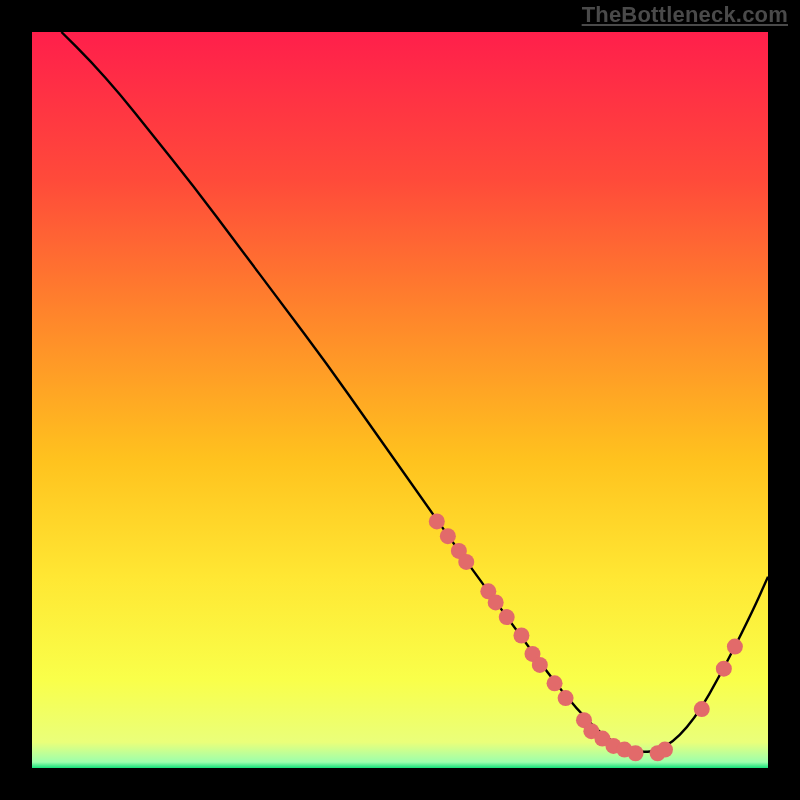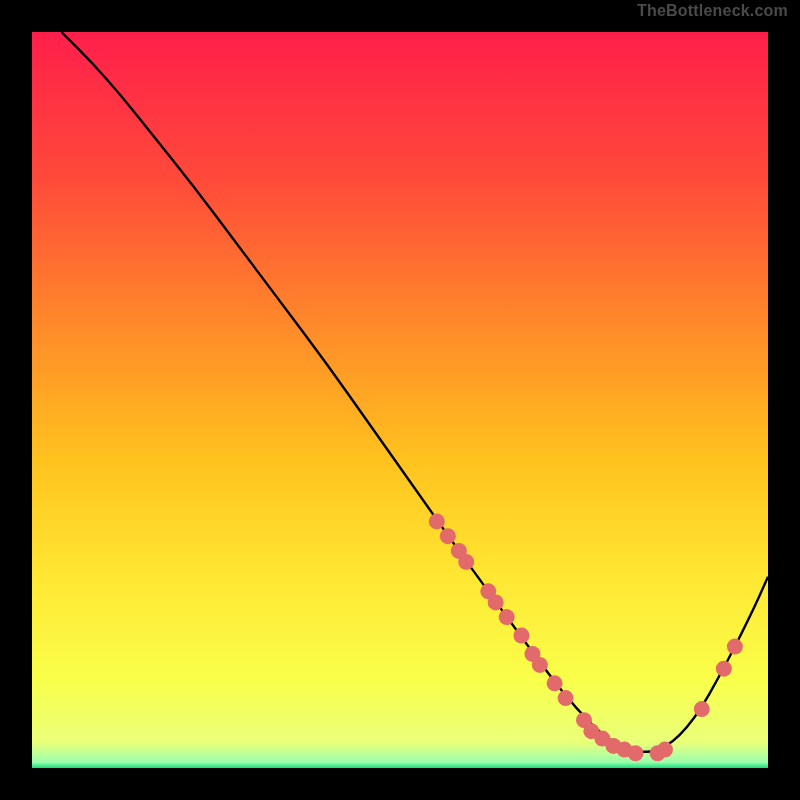--- a/index.html
+++ b/index.html
@@ -84,14 +84,14 @@
           <circle cx="80.50" cy="97.50" r="1.087" fill="#e26a6a"></circle>
           <circle cx="82.00" cy="98.00" r="1.087" fill="#e26a6a"></circle>
           <circle cx="85.00" cy="98.00" r="1.087" fill="#e26a6a"></circle>
           <circle cx="86.00" cy="97.50" r="1.087" fill="#e26a6a"></circle>
           <circle cx="91.00" cy="92.00" r="1.087" fill="#e26a6a"></circle>
           <circle cx="94.00" cy="86.50" r="1.087" fill="#e26a6a"></circle>
           <circle cx="95.50" cy="83.50" r="1.087" fill="#e26a6a"></circle>
         </g>
     </svg>
   </div>
-  <div class="watermark" style="font-size: 16px;">TheBottleneck.com</div>
+  <div class="watermark" style="font-size: 22px; text-decoration: underline;">TheBottleneck.com</div>
 </div>
 
 </body></html>

